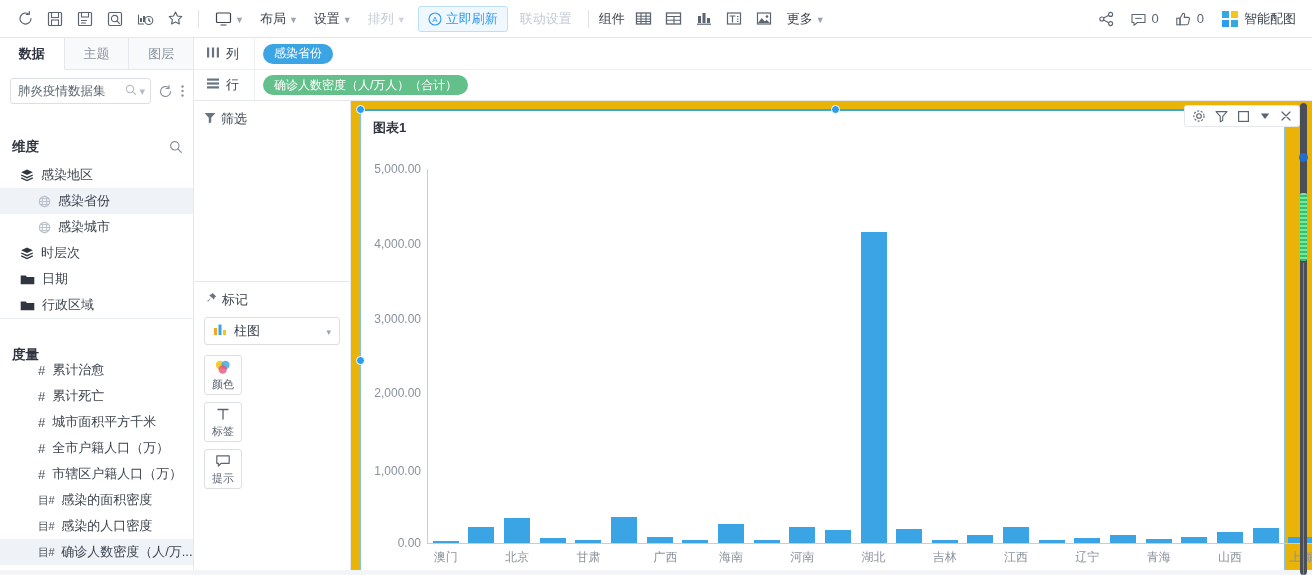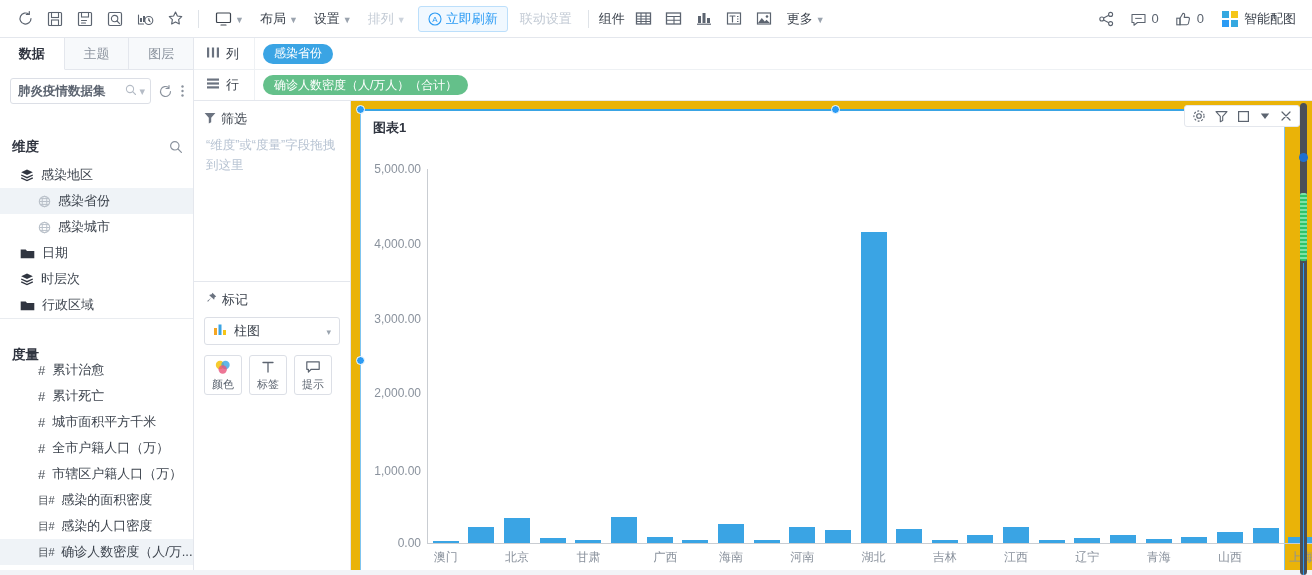--- a/index.html
+++ b/index.html
@@ -44,21 +44,21 @@
 
   
   .left-panel { width: 194px; min-width: 194px; display: flex; flex-direction: column;
                 border-right: 1px solid #e4e7ed; background: #fff; }
   .lp-tabs { display: flex; height: 32px; border-bottom: 1px solid #e4e7ed; }
   .lp-tab { flex: 1; display: flex; align-items: center; justify-content: center;
             font-size: 13px; color: #8a929d; cursor: pointer; background: #f7f9fb;
             border-right: 1px solid #e4e7ed; }
   .lp-tab:last-child { border-right: none; }
   .lp-tab.active { color: #303540; font-weight: bold; background: #fff; border-bottom: 1px solid #fff; margin-bottom: -1px; }
-  .ds-row { display: flex; align-items: center; gap: 7px; padding: 8px 8px 7px 10px; font-weight: bold; }
+  .ds-row { display: flex; align-items: center; gap: 7px; padding: 8px 8px 7px 10px; }
   .ds-select { flex: 1; display: flex; align-items: center; height: 26px;
                border: 1px solid #dcdfe6; border-radius: 3px; padding: 0 5px 0 7px;
                font-size: 12.5px; color: #5c6470; overflow: hidden; cursor: pointer; }
   .ds-name { flex: 1; white-space: nowrap; overflow: hidden; }
   .ds-ic { color: #b5bcc6; font-size: 11px; margin-left: 2px; }
   .icon-btn { color: #8a929d; cursor: pointer; display: flex; align-items: center; }
   .sec-head { display: flex; align-items: center; padding: 6px 10px 6px 12px; margin-top: 21px; }
   .sec-title { flex: 1; font-weight: bold; font-size: 13.5px; color: #303540; }
   .tree { overflow: hidden; }
   .node { display: flex; align-items: center; gap: 7px; height: 26px; padding-left: 20px;
@@ -91,21 +91,21 @@
   .panel-mid { width: 157px; min-width: 157px; border-right: 1px solid #e4e7ed;
                display: flex; flex-direction: column; background: #fff; }
   .blk-head { display: flex; align-items: center; gap: 5px; padding: 9px 10px 6px 10px;
               color: #3d444e; font-size: 13px; }
   .filter-blk { height: 181px; border-bottom: 1px solid #e4e7ed; }
   .filter-hint { padding: 1px 12px 0 12px; color: #b7c3d2; font-size: 12.5px; line-height: 20px; }
   .marks-blk { flex: 1; }
   .mark-select { margin: 2px 10px 0 10px; height: 28px; border: 1px solid #dcdfe6; border-radius: 3px;
                  display: flex; align-items: center; gap: 7px; padding: 0 8px; cursor: pointer; font-size: 13px; }
   .mark-select .mlabel { flex: 1; color: #3d444e; }
-  .mark-btns { display: flex; gap: 7px; padding: 10px 10px 0 10px; }
+  .mark-btns { display: flex; gap: 7px; padding: 10px 10px 0 10px; flex-direction: column; }
   .mark-btn { width: 38px; height: 40px; border: 1px solid #dcdfe6; border-radius: 3px;
               display: flex; flex-direction: column; align-items: center; justify-content: center;
               gap: 2px; cursor: pointer; background: #fff; }
   .mark-btn span { font-size: 11px; color: #5c6470; }
 
   
   .canvas-wrap { flex: 1; position: relative; background: #eab308; min-width: 0; overflow: hidden; }
   .chart-toolbar { position: absolute; right: 12px; top: 4px; display: flex; align-items: center;
                    gap: 9px; background: #fff; border: 1px solid #e4e7ed; border-radius: 3px;
                    padding: 3px 7px; z-index: 6; color: #5c6470; }
@@ -359,35 +359,35 @@
             <svg width="13" height="13" viewBox="0 0 13 13">
                 <circle cx="6.5" cy="6.5" r="5.2" fill="none" stroke="currentColor" stroke-width="1.1"></circle>
                 <ellipse cx="6.5" cy="6.5" rx="2.3" ry="5.2" fill="none" stroke="currentColor" stroke-width="1"></ellipse>
                 <path d="M1.3 6.5h10.4M2.3 3.6h8.4M2.3 9.4h8.4" stroke="currentColor" stroke-width="1"></path>
               </svg>
           </span>
           <span>感染城市</span>
         </div>
         <div class="node">
           <span class="gi dark">
-            <svg width="15" height="13" viewBox="0 0 15 13">
-                <path d="M0.7 2.5h5l1.3 1.6h7.3v7.2H0.7z" fill="currentColor"></path>
-              </svg>
-          </span>
-          <span>日期</span>
-        </div>
-        <div class="node">
-          <span class="gi dark">
             <svg width="14" height="14" viewBox="0 0 14 14">
                 <path d="M7 1.5l5.8 2.8L7 7 1.2 4.3z" fill="currentColor"></path>
                 <path d="M1.2 7L7 9.7 12.8 7" fill="none" stroke="currentColor" stroke-width="1.3"></path>
                 <path d="M1.2 9.8L7 12.5l5.8-2.7" fill="none" stroke="currentColor" stroke-width="1.3"></path>
               </svg>
           </span>
           <span>时层次</span>
+        </div>
+        <div class="node">
+          <span class="gi dark">
+            <svg width="15" height="13" viewBox="0 0 15 13">
+                <path d="M0.7 2.5h5l1.3 1.6h7.3v7.2H0.7z" fill="currentColor"></path>
+              </svg>
+          </span>
+          <span>日期</span>
         </div>
         <div class="node">
           <span class="gi dark">
             <svg width="15" height="13" viewBox="0 0 15 13">
                 <path d="M0.7 2.5h5l1.3 1.6h7.3v7.2H0.7z" fill="currentColor"></path>
               </svg>
           </span>
           <span>行政区域</span>
         </div>
       </div>
@@ -481,21 +481,20 @@
         <div class="panel-mid">
           <div class="filter-blk">
             <div class="blk-head">
               <span>
                 <svg width="12" height="12" viewBox="0 0 12 12">
                     <path d="M0.6 1h10.8L7.2 5.8v4.4l-2.4 1.2V5.8z" fill="#6b7380"></path>
                   </svg>
               </span>
               <span>筛选</span>
             </div>
-            <div class="filter-hint">“维度”或“度量”字段拖拽到这里</div>
           </div>
 
           <div class="marks-blk">
             <div class="blk-head">
               <span>
                 <svg width="13" height="13" viewBox="0 0 13 13">
                     <path d="M8.4 0.8l3.8 3.8-1.5.6-.6 2.6L7.6 5.3 4 9.8l-.8-.8 4.4-3.6L5.1 2.9l2.6-.6z" fill="#6b7380"></path>
                   </svg>
               </span>
               <span>标记</span>

